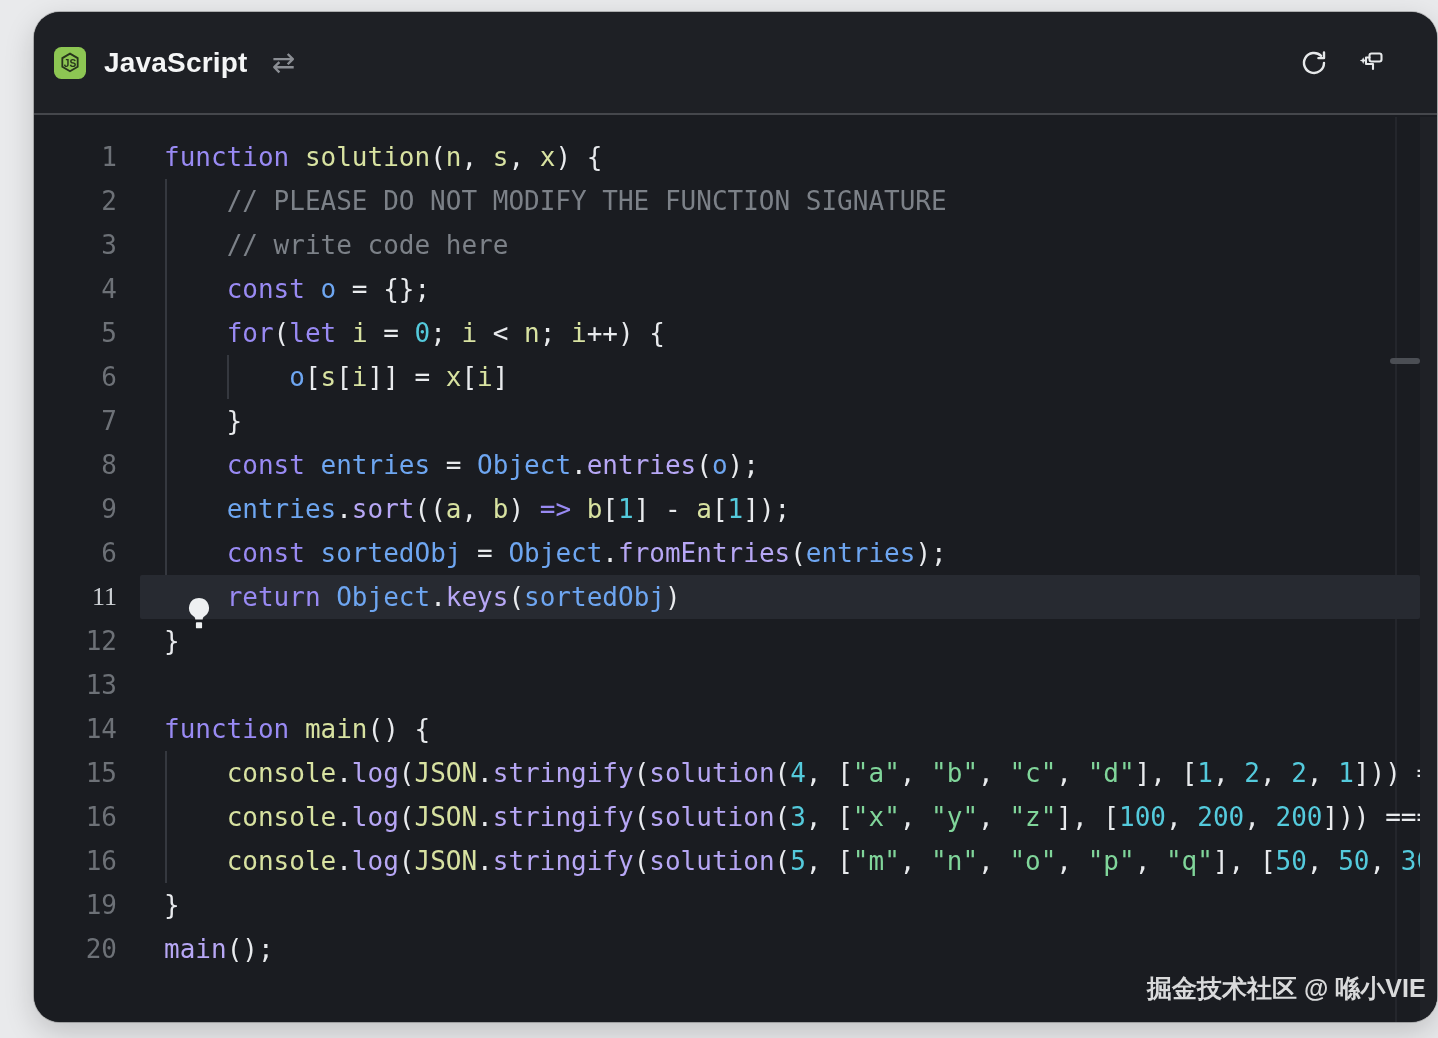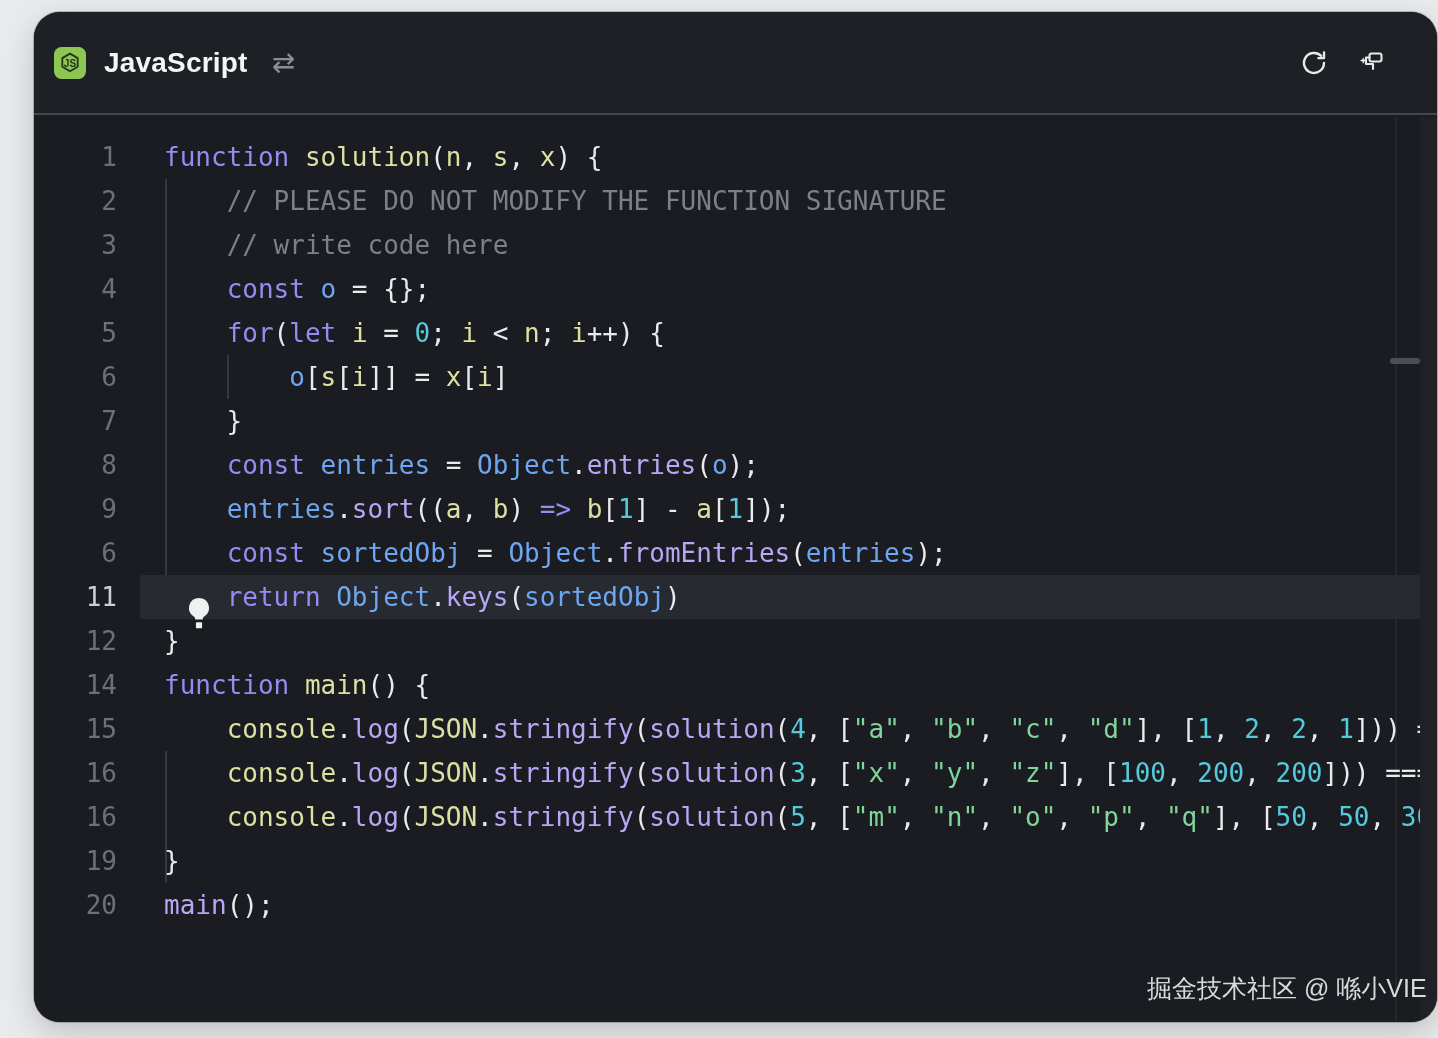--- a/index.html
+++ b/index.html
@@ -44,34 +44,34 @@
   .lines{position:absolute;left:0;top:18px;right:0;}
   .line{position:relative;height:44px;}
   .line.hl::before{
     content:"";position:absolute;left:106px;right:17px;top:0;bottom:0;
     background:#272a31;border-radius:2px;
   }
   .num{
     position:absolute;left:0;top:0;width:83px;text-align:right;
     color:#6d7177;user-select:none;
   }
-  .line.hl .num{color:#ccd0d4;}
+  .line.hl .num{color:#ccd0d4;font-family:Liberation Serif, serif;}
   .code{
     position:absolute;left:130px;top:0;right:17px;
     white-space:pre;overflow:hidden;color:#e8eaed;
   }
   .guide{position:absolute;width:1.5px;background:#35383f;pointer-events:none;}
   .bulb{position:absolute;left:152px;width:26px;height:38px;pointer-events:auto;cursor:pointer;}
   .thumb{
     position:absolute;left:1356px;width:30px;height:6px;border-radius:3px;
     background:#4b4e54;cursor:grab;
   }
   .watermark{
     position:absolute;left:1113px;bottom:12px;white-space:nowrap;
-    color:#d9dadb;font-size:25px;font-weight:400;
+    color:#d9dadb;font-size:25px;font-weight:700;
     font-family:"Liberation Sans",sans-serif;
   }
   
   .tk-k{color:#998af3;}  
   .tk-y{color:#d8e2a1;}  
   .tk-b{color:#6ea6f1;}  
   .tk-l{color:#b7a7f5;}  
   .tk-c{color:#54cadc;}  
   .tk-s{color:#80d59a;}  
   .tk-m{color:#7c8188;}  
@@ -155,20 +155,24 @@
         </div>
         <div class="line hl">
           <span class="num">11</span>
           <span class="code"><span class="tk-p">    </span><span class="tk-k">return</span><span class="tk-p"> </span><span class="tk-b">Object</span><span class="tk-p">.</span><span class="tk-l">keys</span><span class="tk-p">(</span><span class="tk-b">sortedObj</span><span class="tk-p">)</span></span>
         </div>
         <div class="line">
           <span class="num">12</span>
           <span class="code"><span class="tk-p">}</span></span>
         </div>
         <div class="line">
+          <span class="num">13</span>
+          <span class="code"></span>
+        </div>
+        <div class="line">
           <span class="num">14</span>
           <span class="code"><span class="tk-k">function</span><span class="tk-p"> </span><span class="tk-y">main</span><span class="tk-p">() {</span></span>
         </div>
         <div class="line">
           <span class="num">15</span>
           <span class="code"><span class="tk-p">    </span><span class="tk-y">console</span><span class="tk-p">.</span><span class="tk-l">log</span><span class="tk-p">(</span><span class="tk-y">JSON</span><span class="tk-p">.</span><span class="tk-l">stringify</span><span class="tk-p">(</span><span class="tk-l">solution</span><span class="tk-p">(</span><span class="tk-c">4</span><span class="tk-p">, [</span><span class="tk-s">"a"</span><span class="tk-p">, </span><span class="tk-s">"b"</span><span class="tk-p">, </span><span class="tk-s">"c"</span><span class="tk-p">, </span><span class="tk-s">"d"</span><span class="tk-p">], [</span><span class="tk-c">1</span><span class="tk-p">, </span><span class="tk-c">2</span><span class="tk-p">, </span><span class="tk-c">2</span><span class="tk-p">, </span><span class="tk-c">1</span><span class="tk-p">])) ===</span></span>
         </div>
         <div class="line">
           <span class="num">16</span>
           <span class="code"><span class="tk-p">    </span><span class="tk-y">console</span><span class="tk-p">.</span><span class="tk-l">log</span><span class="tk-p">(</span><span class="tk-y">JSON</span><span class="tk-p">.</span><span class="tk-l">stringify</span><span class="tk-p">(</span><span class="tk-l">solution</span><span class="tk-p">(</span><span class="tk-c">3</span><span class="tk-p">, [</span><span class="tk-s">"x"</span><span class="tk-p">, </span><span class="tk-s">"y"</span><span class="tk-p">, </span><span class="tk-s">"z"</span><span class="tk-p">], [</span><span class="tk-c">100</span><span class="tk-p">, </span><span class="tk-c">200</span><span class="tk-p">, </span><span class="tk-c">200</span><span class="tk-p">])) ===</span></span>

